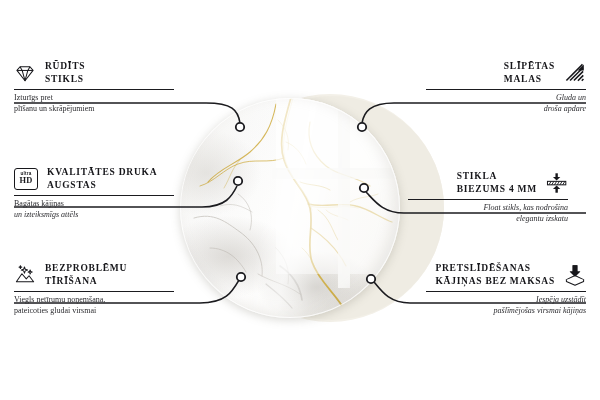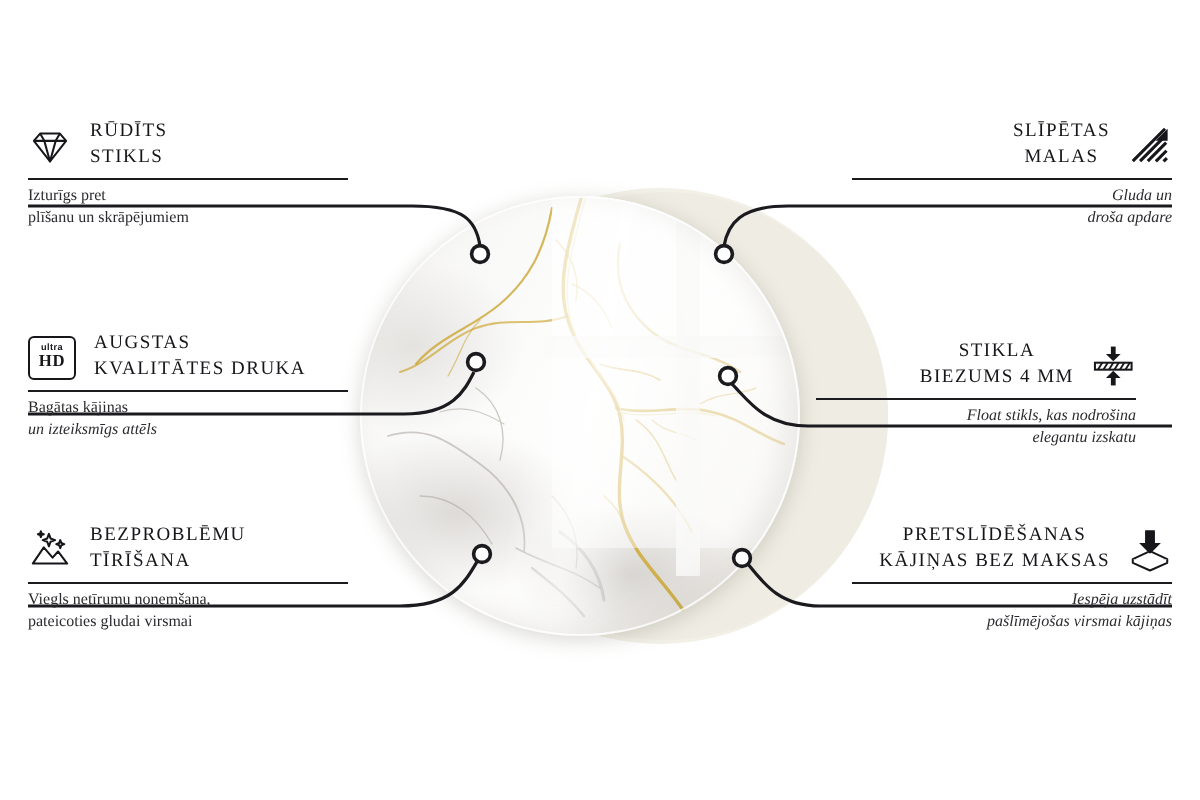--- a/index.html
+++ b/index.html
@@ -54,28 +54,28 @@
 
   
   .lines{position:absolute;left:0;top:0;width:600px;height:400px;}
 
   
   .feature{position:absolute;}
   .f-head{display:flex;align-items:center;gap:9px;}
   .f-head.right{justify-content:flex-end;}
   .f-title{
     font-family:"Liberation Serif", serif;
-    font-weight:normal;
+    font-weight:bold;
     font-size:9.5px;
     letter-spacing:.75px;
     color:#16161a;
     line-height:12.5px;
     white-space:nowrap;
   }
-  .f-title.right{text-align:center;}
+  .f-title.right{text-align:left;}
   .f-rule{height:1px;background:#1b1b1f;margin-top:4px;}
   .f-desc{
     font-family:"Liberation Serif", serif;
     font-size:8px;
     color:#2b2b2f;
     line-height:10.5px;
     margin-top:3px;
     white-space:nowrap;
   }
   .f-desc.right{text-align:right;font-style:italic;}
@@ -193,22 +193,22 @@
     <div class="f-desc" style="margin-top:0;">plīšanu un skrāpējumiem</div>
   </div>
 
   <div class="feature" style="left:14px;top:166px;width:160px;">
     <div class="f-head">
       <div class="icon hd">
         <span class="hd-ultra">ultra</span>
         <span class="hd-hd">HD</span>
       </div>
       <div>
+        <div class="f-title">KVALITĀTES DRUKA</div>
         <div class="f-title">AUGSTAS</div>
-        <div class="f-title">KVALITĀTES DRUKA</div>
       </div>
     </div>
     <div class="f-rule" style="width:160px;"></div>
     <div class="f-desc">Bagātas kājiņas</div>
     <div class="f-desc" style="margin-top:0;font-style:italic;">un izteiksmīgs attēls</div>
   </div>
 
   <div class="feature" style="left:14px;top:262px;width:160px;">
     <div class="f-head">
       <svg class="icon" viewBox="0 0 24 24">

